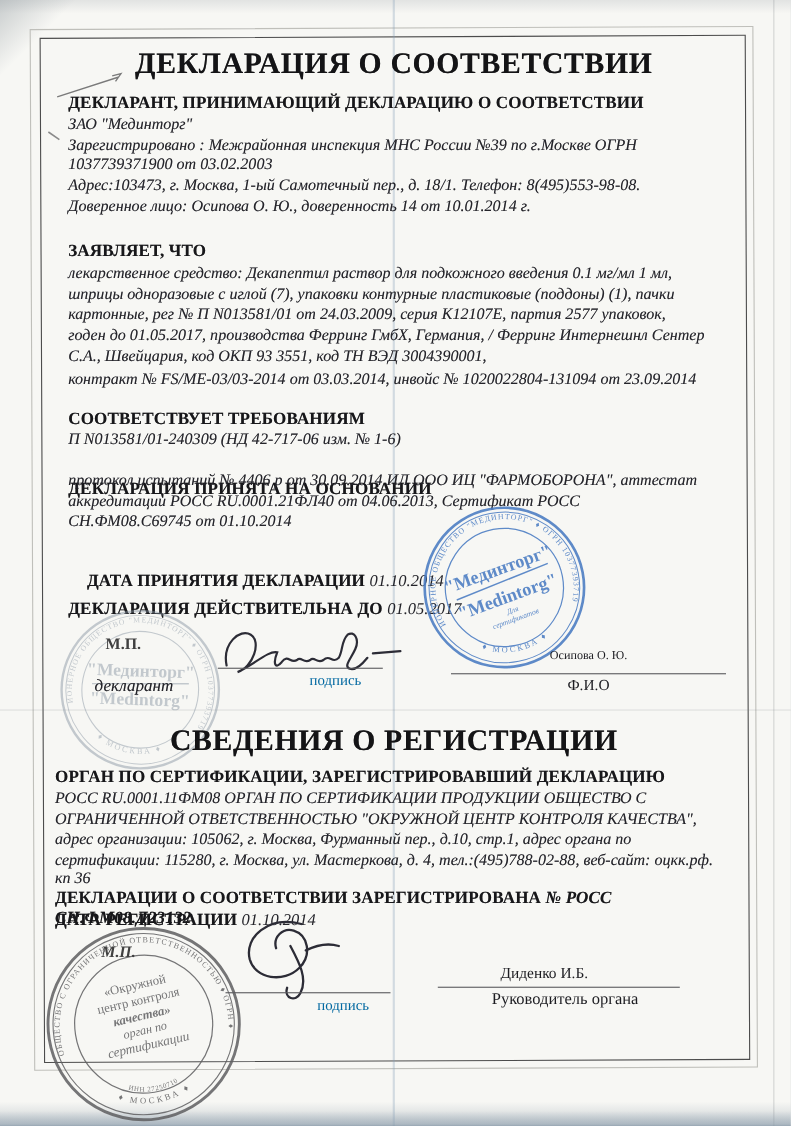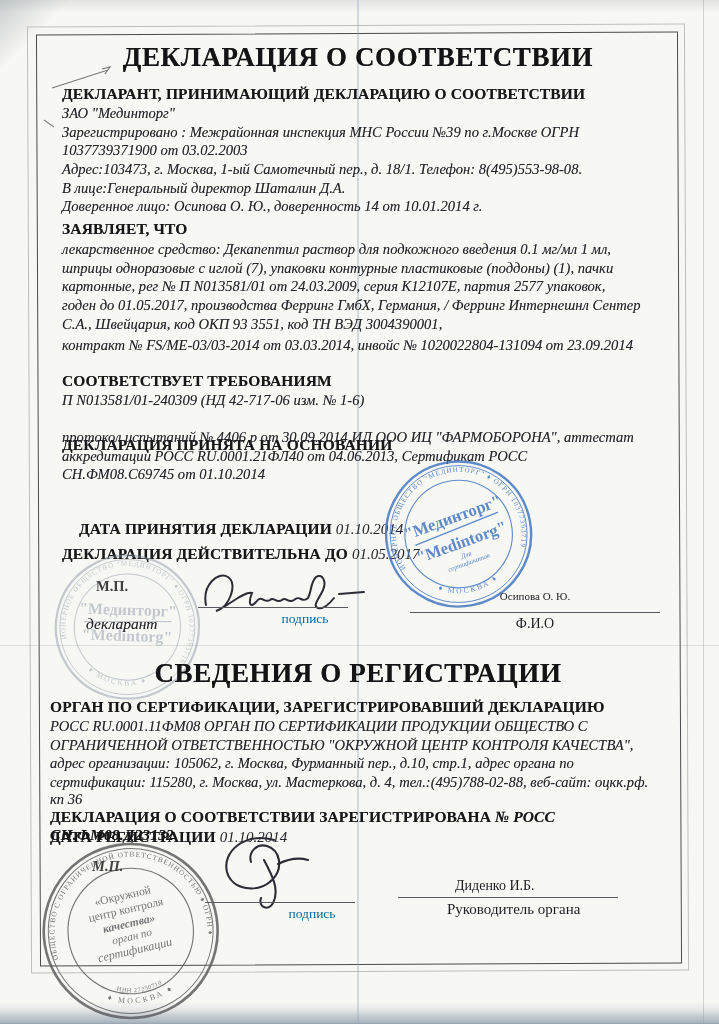--- a/index.html
+++ b/index.html
@@ -54,21 +54,20 @@
   </svg>
 
   <div class="abs big-title center" style="left:38px; top:42px; width:640px;">ДЕКЛАРАЦИЯ О СООТВЕТСТВИИ</div>
 
   <div class="abs h-bold" style="left:62px; top:85px;">ДЕКЛАРАНТ, ПРИНИМАЮЩИЙ ДЕКЛАРАЦИЮ О СООТВЕТСТВИИ</div>
 
   <div class="abs" style="left:62px; top:104px; width:578px;">
     <div class="it">ЗАО "Мединторг"</div>
     <div class="it">Зарегистрировано : Межрайонная инспекция МНС России №39 по г.Москве ОГРН 1037739371900 от 03.02.2003</div>
     <div class="it">Адрес:103473, г. Москва, 1-ый Самотечный пер., д. 18/1. Телефон: 8(495)553-98-08.</div>
-    <div class="it">В лице:Генеральный директор Шаталин Д.А.</div>
     <div class="it">Доверенное лицо: Осипова О. Ю., доверенность 14 от 10.01.2014 г.</div>
   </div>
 
   <div class="abs h-bold" style="left:62px; top:220px;">ЗАЯВЛЯЕТ, ЧТО</div>
   <div class="abs it" style="left:62px; top:240px; width:580px;">лекарственное средство: Декапептил раствор для подкожного введения 0.1 мг/мл 1 мл, шприцы одноразовые с иглой (7), упаковки контурные пластиковые (поддоны) (1), пачки картонные, рег № П N013581/01 от 24.03.2009, серия К12107Е, партия 2577 упаковок, годен до 01.05.2017, производства Ферринг ГмбХ, Германия, / Ферринг Интернешнл Сентер С.А., Швейцария, код ОКП 93 3551, код ТН ВЭД 3004390001,</div>
   <div class="abs it" style="left:62px; top:336px; width:580px;">контракт № FS/ME-03/03-2014 от 03.03.2014, инвойс № 1020022804-131094 от 23.09.2014</div>
 
   <div class="abs h-bold" style="left:62px; top:372px;">СООТВЕТСТВУЕТ ТРЕБОВАНИЯМ</div>
   <div class="abs it" style="left:62px; top:391px; width:580px;">П N013581/01-240309 (НД 42-717-06 изм. № 1-6)</div>
   <div class="abs h-bold" style="left:62px; top:409px;margin-top:27px;">ДЕКЛАРАЦИЯ ПРИНЯТА НА ОСНОВАНИИ</div>
@@ -147,21 +146,21 @@
   <div class="abs sig-line" style="left:410px; top:612px; width:250px;"></div>
   <div class="abs center" style="left:410px; top:616px; width:250px; font-size:14px;">Ф.И.О</div>
 
   <div class="abs big-title center" style="left:38px; top:658px; width:640px;">СВЕДЕНИЯ О РЕГИСТРАЦИИ</div>
 
   <div class="abs h-bold" style="left:50px; top:698px;">ОРГАН ПО СЕРТИФИКАЦИИ, ЗАРЕГИСТРИРОВАВШИЙ ДЕКЛАРАЦИЮ</div>
   <div class="abs it" style="left:50px; top:717px; width:600px;">РОСС RU.0001.11ФМ08 ОРГАН ПО СЕРТИФИКАЦИИ ПРОДУКЦИИ ОБЩЕСТВО С ОГРАНИЧЕННОЙ ОТВЕТСТВЕННОСТЬЮ "ОКРУЖНОЙ ЦЕНТР КОНТРОЛЯ КАЧЕСТВА", адрес организации: 105062, г. Москва, Фурманный пер., д.10, стр.1, адрес органа по сертификации: 115280, г. Москва, ул. Мастеркова, д. 4, тел.:(495)788-02-88, веб-сайт: оцкк.рф.</div>
   <div class="abs it" style="left:50px; top:790px;">кп 36</div>
 
   <div class="abs" style="left:50px; top:808px; width:620px;">
-    <span class="h-bold">ДЕКЛАРАЦИЯ О СООТВЕТСТВИИ ЗАРЕГИСТРИРОВАНА</span> 
+    <span class="h-bold">ДЕКЛАРАЦИИ О СООТВЕТСТВИИ ЗАРЕГИСТРИРОВАНА</span> 
     <span class="h-bold" style="font-style:italic;">№ РОСС СН.ФМ08.Д23132</span>
   </div>
   <div class="abs" style="left:50px; top:828px;">
     <span class="h-bold">ДАТА РЕГИСТРАЦИИ</span> 
     <span class="it-lg">01.10.2014</span>
   </div>
 
   <div class="stamp" style="left:40px; top:840px; transform:rotate(-9deg); opacity:.85;">
     <svg width="182" height="182" viewBox="0 0 180 180" style="color:#5f5f61;">
       <circle cx="90" cy="90" r="86" fill="none" stroke="currentColor" stroke-width="2.6"></circle>

